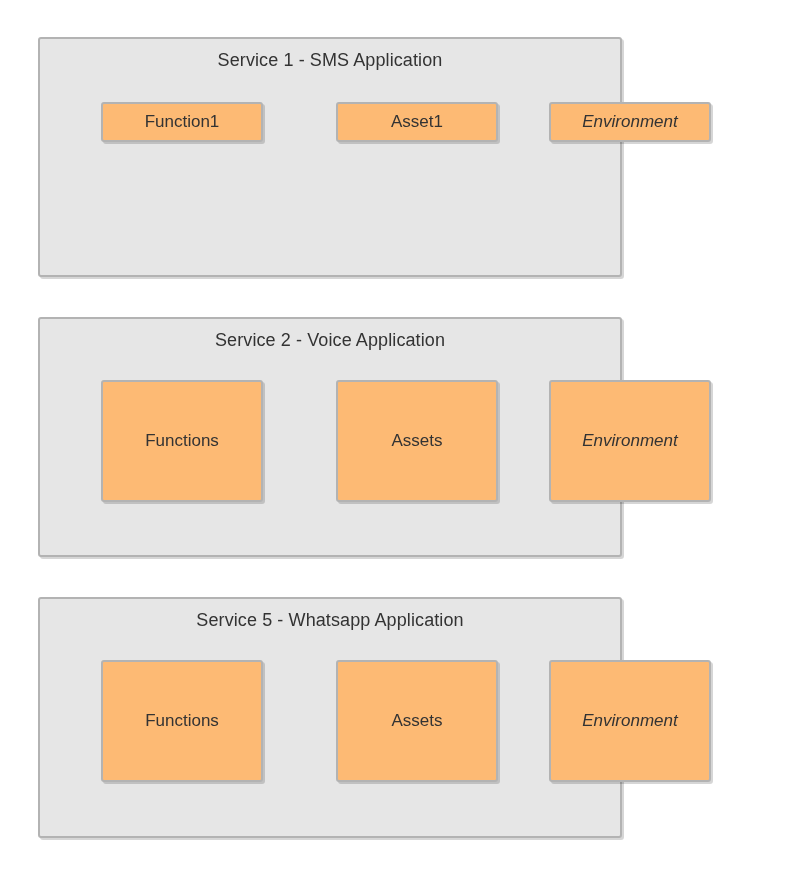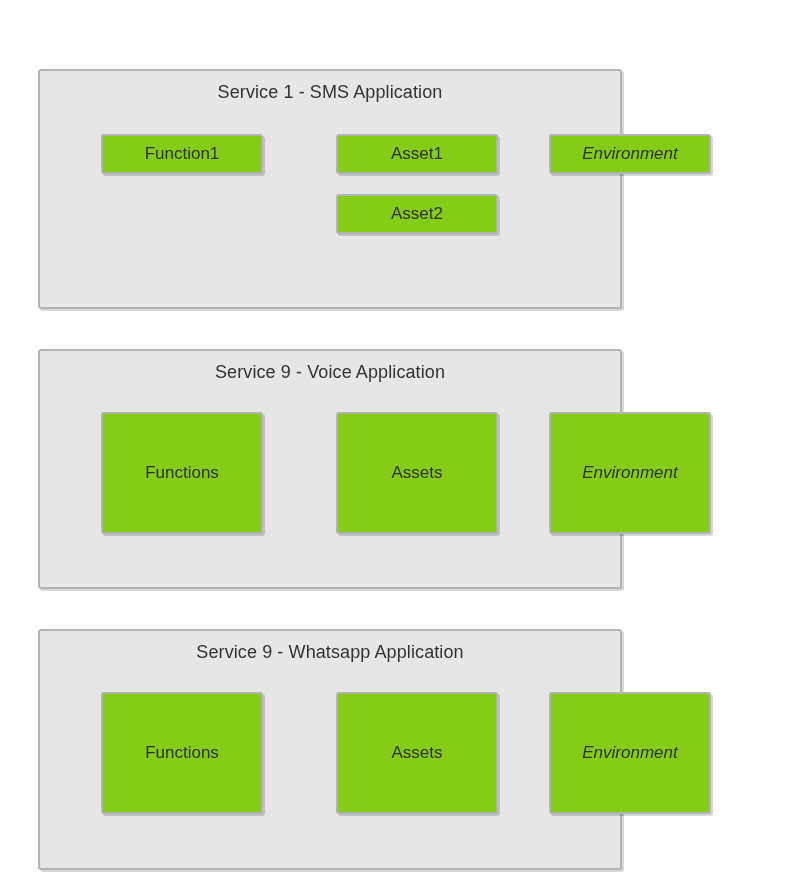--- a/index.html
+++ b/index.html
@@ -22,41 +22,40 @@
   }
   .service-panel {
     position: absolute;
     left: 38px;
     width: 584px;
     background: #e6e6e6;
     border: 2px solid #b3b3b3;
     border-radius: 3px;
     box-sizing: border-box;
     box-shadow: 2px 2px 0 0 rgba(0,0,0,0.16);
-    margin-top: 32px;
   }
   .panel-1 { top: 37px; height: 240px; }
   .panel-2 { top: 317px; height: 240px; }
   .panel-3 { top: 597px; height: 241px; }
 
   .panel-title {
     position: absolute;
     left: 0;
     right: 0;
     top: 10px;
     text-align: center;
     font-size: 18px;
     line-height: 22px;
     color: #333333;
     letter-spacing: 0.1px;
   }
 
   .node-box {
     position: absolute;
-    background: #84cc16;
+    background: #fdba74;
     border: 2px solid #b3b3b3;
     border-radius: 3px;
     box-sizing: border-box;
     box-shadow: 2px 2px 0 0 rgba(0,0,0,0.16);
     display: flex;
     align-items: center;
     justify-content: center;
     font-size: 17px;
     color: #333333;
   }
@@ -91,43 +90,40 @@
 
     <div class="node-box s1-box s1-row1 col-2">
       <span>Asset1</span>
     </div>
 
     <div class="node-box s1-box s1-row1 col-3">
       <span>Environment</span>
     </div>
 
 
-    <div class="node-box s1-box s1-row2 col-2">
-      <span>Asset2</span>
-    </div>
   </div>
 
   <div class="service-panel panel-2">
-    <div class="panel-title">Service 9 - Voice Application</div>
+    <div class="panel-title">Service 2 - Voice Application</div>
 
     <div class="node-box big-box col-1">
       <span>Functions</span>
     </div>
 
     <div class="node-box big-box col-2">
       <span>Assets</span>
     </div>
 
     <div class="node-box big-box col-3">
       <span>Environment</span>
     </div>
   </div>
 
   <div class="service-panel panel-3">
-    <div class="panel-title">Service 9 - Whatsapp Application</div>
+    <div class="panel-title">Service 5 - Whatsapp Application</div>
 
     <div class="node-box big-box col-1">
       <span>Functions</span>
     </div>
 
     <div class="node-box big-box col-2">
       <span>Assets</span>
     </div>
 
     <div class="node-box big-box col-3">

